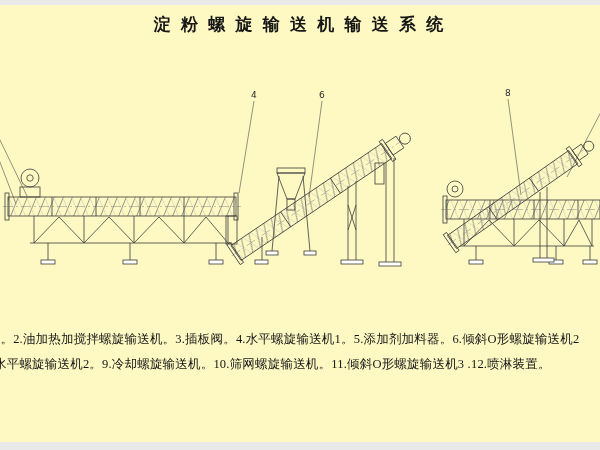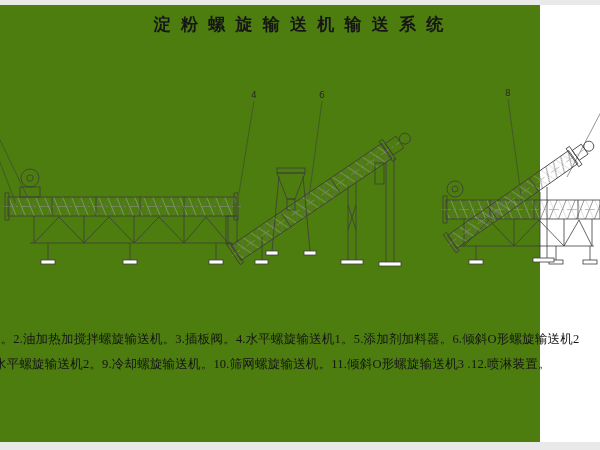--- a/index.html
+++ b/index.html
@@ -1,18 +1,18 @@
 <!DOCTYPE html>
 <html><head>
 <meta charset="utf-8">
 <style>
   * { margin:0; padding:0; box-sizing:border-box; }
   html,body { width:600px; height:450px; background:#ffffff; overflow:hidden; }
   .page {
-    position:relative; width:540px; height:450px; background:#4d7c0f;
+    position:relative; width:600px; height:450px; background:#fef9c3;
     font-family:"Liberation Serif","DejaVu Serif",serif; color:#1f1f1f;
   }
   .letterbox { position:absolute; left:0; width:600px; background:#e9e9e9; }
   .letterbox.top { top:0; height:5px; }
   .letterbox.bottom { bottom:0; height:8px; }
   .drawing-title {
     position:absolute; top:13px; left:0; width:600px; text-align:center;
     font-size:17px; font-weight:700; letter-spacing:3px; color:#161616;
     white-space:nowrap;
   }

